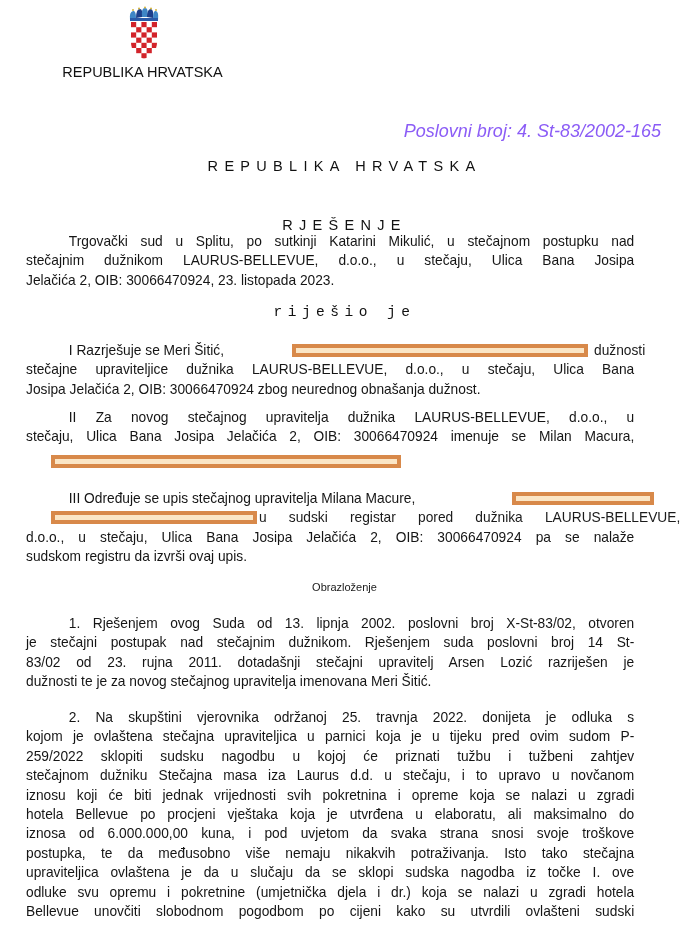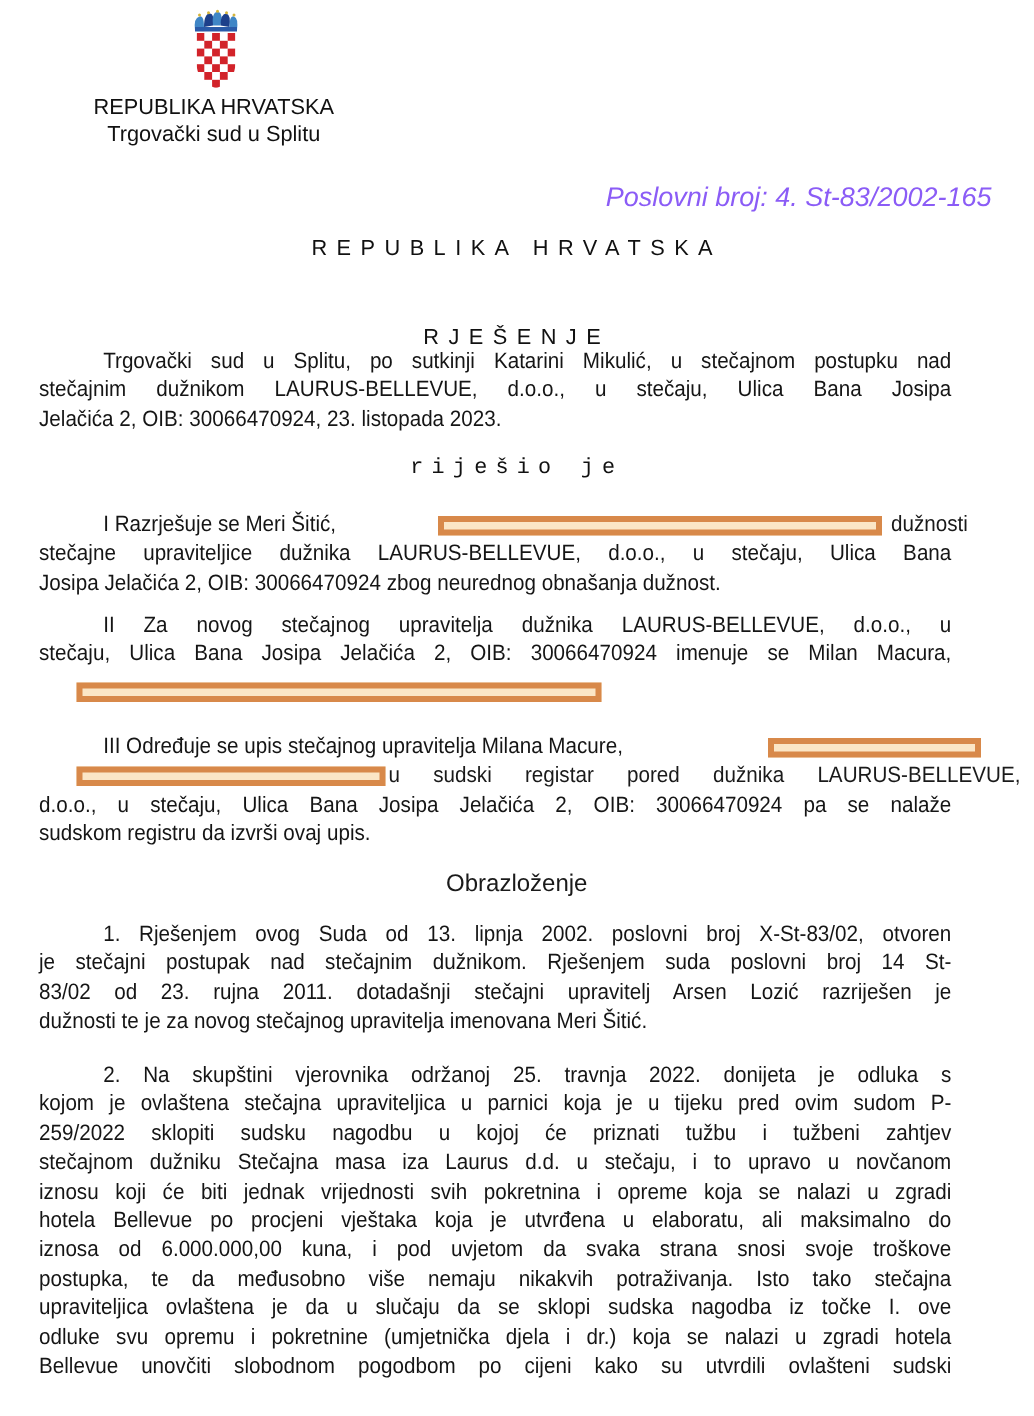--- a/index.html
+++ b/index.html
@@ -75,21 +75,20 @@
         <rect x="23.8" y="36.8" width="5.2" height="5.2"></rect>
       <rect x="8.2" y="42" width="5.2" height="5.2"></rect>
         <rect x="18.6" y="42" width="5.2" height="5.2"></rect>
       <rect x="13.4" y="47.2" width="5.2" height="5.2"></rect>
     </g>
   </g>
 </svg>
 
 <div class="abs court-header">
   <div>REPUBLIKA HRVATSKA</div>
-  <div>Trgovački sud u Splitu</div>
 </div>
 
 <div class="abs case-no">Poslovni broj: 4. St-83/2002-165</div>
 
 <div class="abs heading" style="top:158px;">REPUBLIKA HRVATSKA</div>
 <div class="abs heading" style="top:195px;margin-top:22px;">RJEŠENJE</div>
 
 <div class="para" style="top:232px; left:26px;">
   <span class="line"><span class="indent"></span><span>Trgovački sud u Splitu, po sutkinji Katarini Mikulić, u stečajnom postupku nad</span></span>
   <span class="line">stečajnim dužnikom LAURUS-BELLEVUE, d.o.o., u stečaju, Ulica Bana Josipa</span>
@@ -115,21 +114,21 @@
 <div class="para" style="top:489px; left:26px;">
   <span class="line last"><span class="indent"></span><span>III Određuje se upis stečajnog upravitelja Milana Macure,</span></span>
   <span class="line last"></span>
   <span class="line">d.o.o., u stečaju, Ulica Bana Josipa Jelačića 2, OIB: 30066470924 pa se nalaže</span>
   <span class="line last">sudskom registru da izvrši ovaj upis.</span>
 </div>
 <div class="redact-abs" style="left:512px; top:492px; width:142px;"></div>
 <div class="redact-abs" style="left:51px; top:511px; width:206px;"></div>
 <div class="abs" style="left:259px; top:508px; width:421px; font-size:14.8px; line-height:19.4px; white-space:nowrap; text-align:justify; text-align-last:justify; transform:scaleX(0.93); transform-origin:left top; width:453px;">u sudski registar pored dužnika LAURUS-BELLEVUE,</div>
 
-<div class="abs" style="left:0; width:689px; top:581px; text-align:center; font-size:16px;">Obrazloženje</div>
+<div class="abs" style="left:0; width:689px; top:581px; text-align:center; font-size:11px;">Obrazloženje</div>
 
 <div class="para" style="top:614px; left:26px;">
   <span class="line"><span class="indent"></span><span>1. Rješenjem ovog Suda od 13. lipnja 2002. poslovni broj X-St-83/02, otvoren</span></span>
   <span class="line">je stečajni postupak nad stečajnim dužnikom. Rješenjem suda poslovni broj 14 St-</span>
   <span class="line">83/02 od 23. rujna 2011. dotadašnji stečajni upravitelj Arsen Lozić razriješen je</span>
   <span class="line last">dužnosti te je za novog stečajnog upravitelja imenovana Meri Šitić.</span>
 </div>
 
 <div class="para" style="top:708px; left:26px;">
   <span class="line"><span class="indent"></span><span>2. Na skupštini vjerovnika održanoj 25. travnja 2022. donijeta je odluka s</span></span>

